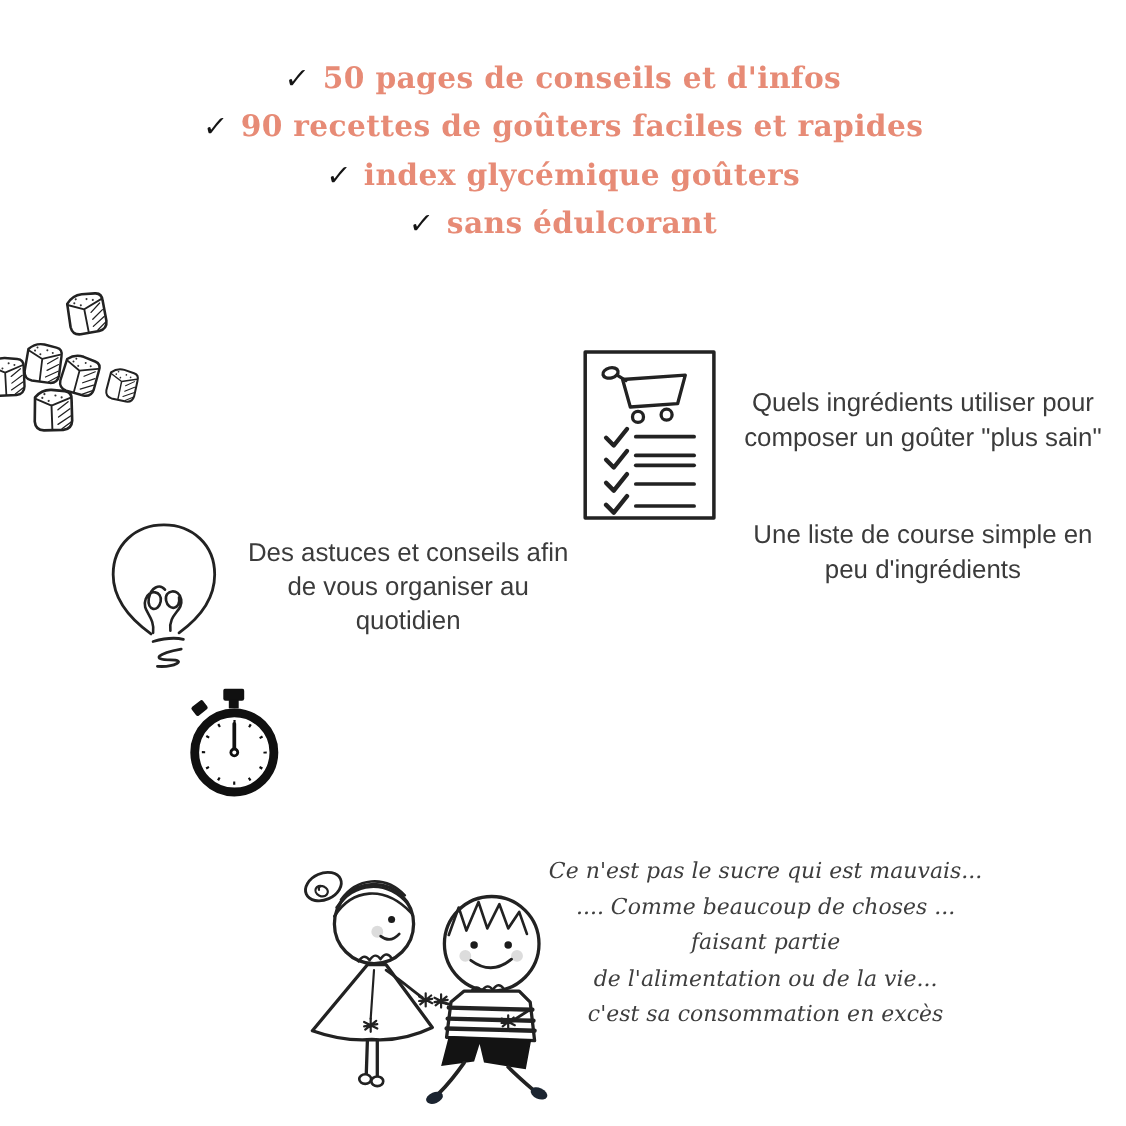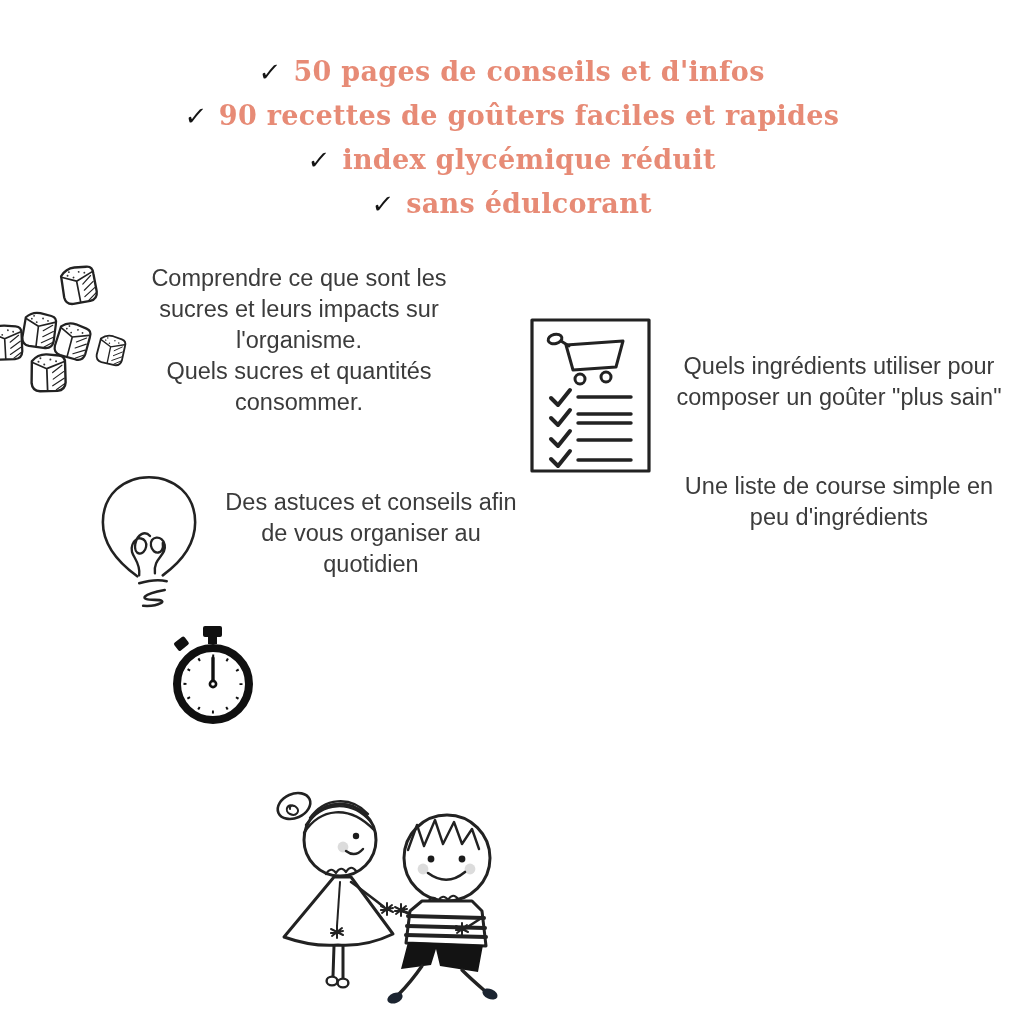--- a/index.html
+++ b/index.html
@@ -58,21 +58,21 @@
 <div class="canvas">
 
   <div class="features">
     <div class="feature-line">
       <span class="feature-check">✓</span><span>50 pages de conseils et d'infos</span>
     </div>
     <div class="feature-line">
       <span class="feature-check">✓</span><span>90 recettes de goûters faciles et rapides</span>
     </div>
     <div class="feature-line">
-      <span class="feature-check">✓</span><span>index glycémique réduit</span>
+      <span class="feature-check">✓</span><span>index glycémique goûters</span>
     </div>
     <div class="feature-line">
       <span class="feature-check">✓</span><span>sans édulcorant</span>
     </div>
   </div>
 
   <div class="icon-sugar">
     <svg viewBox="0 0 140 140" width="142" height="146">
       <defs>
         <g id="cube">
@@ -90,25 +90,20 @@
       </defs>
       <use href="#cube" xlink:href="#cube" transform="translate(54,4) rotate(-14) scale(1.05)"></use>
       <use href="#cube" xlink:href="#cube" transform="translate(22,42) rotate(4)"></use>
       <use href="#cube" xlink:href="#cube" transform="translate(-14,58) rotate(-6)"></use>
       <use href="#cube" xlink:href="#cube" transform="translate(58,50) rotate(12)"></use>
       <use href="#cube" xlink:href="#cube" transform="translate(26,86) rotate(-5) scale(1.08)"></use>
       <use href="#cube" xlink:href="#cube" transform="translate(98,64) rotate(9) scale(0.82)"></use>
     </svg>
   </div>
 
-  <div class="body-text centered text-sugars">Comprendre ce que sont les
-sucres et leurs impacts sur
-l'organisme.
-Quels sucres et quantités
-consommer.</div>
 
   <div class="icon-cart">
     <svg viewBox="0 0 121 155" width="121" height="155">
       <rect class="ink" x="2" y="2" width="117" height="151" stroke-width="3.2"></rect>
       <ellipse class="ink" cx="25" cy="21" rx="7" ry="4.6" stroke-width="3" transform="rotate(-14 25 21)"></ellipse>
       <path class="ink" stroke-width="3" d="M31,23 L39,28"></path>
       <path class="ink" stroke-width="3" d="M36,27 L93,23 L86,49 L43,52 Z"></path>
       <circle class="ink" cx="50" cy="61" r="5" stroke-width="3"></circle>
       <circle class="ink" cx="76" cy="59" r="5" stroke-width="3"></circle>
       <g class="ink" stroke-width="4">
@@ -209,14 +204,19 @@
       <path class="ink" stroke-width="2.6" d="M233,147 L216,158"></path>
       <use href="#hand" xlink:href="#hand" transform="translate(212,159)"></use>
       <path fill="#131313" d="M158,172 L151,199 L181,195 L186,179 L190,196 L228,202 L233,175 Z"></path>
       <path class="ink" stroke-width="3.4" d="M172,196 C165,206 157,216 149,224"></path>
       <path class="ink" stroke-width="3.4" d="M212,200 C220,208 228,215 235,221"></path>
       <ellipse cx="145" cy="228" rx="8" ry="5" fill="#1b2430" transform="rotate(-22 145 228)"></ellipse>
       <ellipse cx="240" cy="224" rx="8" ry="5" fill="#1b2430" transform="rotate(24 240 224)"></ellipse>
     </svg>
   </div>
 
+  <div class="quote-lines">Ce n'est pas le sucre qui est mauvais...
+.... Comme beaucoup de choses ...
+faisant partie
+de l'alimentation ou de la vie...
+c'est sa consommation en excès</div>
 
 </div>
 
 </body></html>

